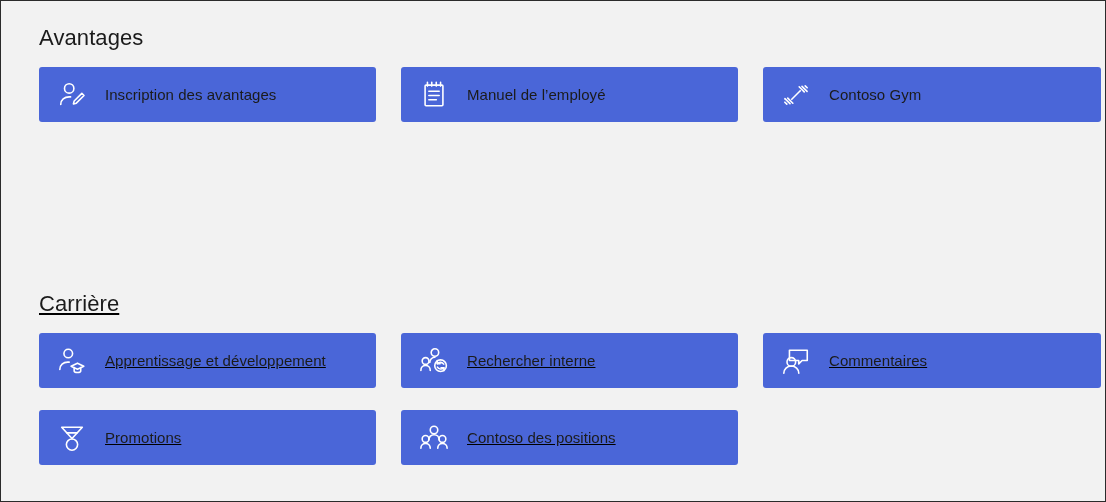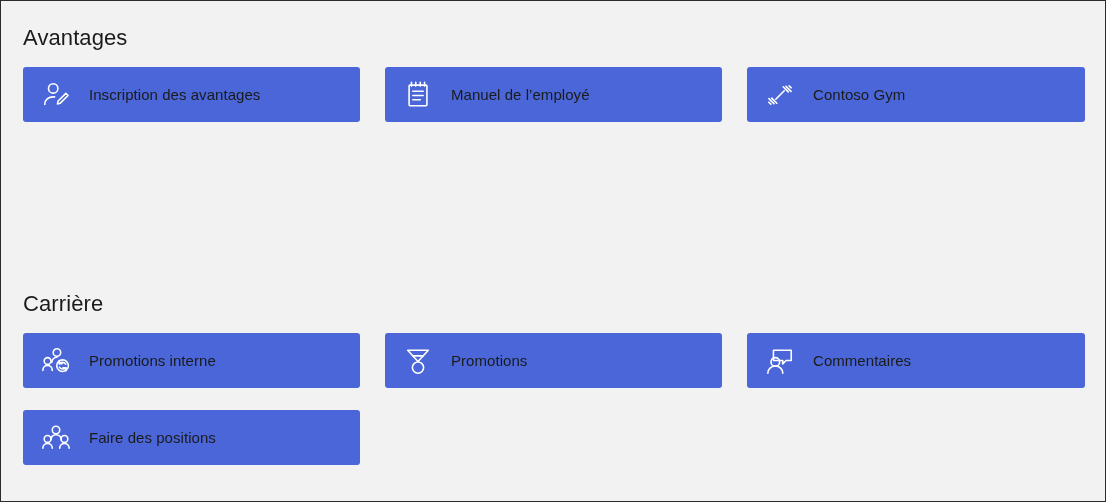--- a/index.html
+++ b/index.html
@@ -20,26 +20,26 @@
   .page {
     width: 1104px;
     height: 500px;
     background: #f2f2f2;
     padding: 0;
     position: relative;
   }
 
   .section {
     position: absolute;
-    left: 0;
+    left: 16px;
     width: 1020px;
   }
 
   #section-benefits { top: 0px; }
-  #section-career  { top: 266px; }
+  #section-career  { top: 266px; text-decoration: underline; }
 
   .section-title {
     font-size: 22px;
     line-height: 26px;
     color: #1b1b1b;
     font-weight: 400;
     margin-left: 22px;
     padding-top: 24px;
     letter-spacing: 0.1px;
   }
@@ -140,69 +140,80 @@
 
 
 
     </div>
   </div>
 
   <div class="section" id="section-career">
     <div class="section-title">Carrière</div>
     <div class="tile-grid">
 
+      <div class="tile">
+        <span class="tile-icon">
+          <svg viewBox="0 0 32 32" fill="none" stroke="#ffffff" stroke-width="1.7" stroke-linecap="round" stroke-linejoin="round">
+            <circle cx="12" cy="8" r="4.6"></circle>
+            <path d="M3 25c0-4.6 3.7-7.8 8.4-7.8h1.6"></path>
+            <path d="M15 21.5l6.8-3.2 6.8 3.2-6.8 3.2z"></path>
+            <path d="M18.3 23v3.6c0 .9 1.6 1.7 3.5 1.7s3.5-.8 3.5-1.7V23"></path>
+          </svg>
+        </span>
+        <span class="tile-label">Apprentissage et développement</span>
+      </div>
 
       <div class="tile">
         <span class="tile-icon">
           <svg viewBox="0 0 32 32" fill="none" stroke="#ffffff" stroke-width="1.7" stroke-linecap="round" stroke-linejoin="round">
             <circle cx="17" cy="7" r="4"></circle>
             <path d="M11.5 17.5c0-3.2 2.4-5.5 5.5-5.5"></path>
             <circle cx="7" cy="16" r="3.6"></circle>
             <path d="M2 26c0-3 2.2-5.3 5-5.3s5 2.3 5 5.3"></path>
             <circle cx="23" cy="21" r="6.2"></circle>
             <path d="M19.6 18.8a4.3 4.3 0 0 1 6.8.6M26.4 23.2a4.3 4.3 0 0 1-6.8-.6"></path>
             <path d="M19.4 15.6v3.2h3.1M26.6 26.4v-3.2h-3.1"></path>
           </svg>
         </span>
-        <span class="tile-label">Promotions interne</span>
+        <span class="tile-label">Rechercher interne</span>
+      </div>
+
+      <div class="tile">
+        <span class="tile-icon">
+          <svg viewBox="0 0 32 32" fill="none" stroke="#ffffff" stroke-width="1.7" stroke-linecap="round" stroke-linejoin="round">
+            <path d="M9 4.5h19v11h-5.5l-3.6 3.6V15.5H9z"></path>
+            <circle cx="11" cy="17" r="4.6"></circle>
+            <path d="M3 29c0-4.5 3.6-7.6 8-7.6s8 3.1 8 7.6"></path>
+          </svg>
+        </span>
+        <span class="tile-label">Commentaires</span>
       </div>
 
       <div class="tile">
         <span class="tile-icon">
           <svg viewBox="0 0 32 32" fill="none" stroke="#ffffff" stroke-width="1.7" stroke-linecap="round" stroke-linejoin="round">
             <path d="M5 4.5h22l-11 12z"></path>
             <path d="M10.5 10.5h11"></path>
             <circle cx="16" cy="23" r="6"></circle>
           </svg>
         </span>
         <span class="tile-label">Promotions</span>
-      </div>
-
-      <div class="tile">
-        <span class="tile-icon">
-          <svg viewBox="0 0 32 32" fill="none" stroke="#ffffff" stroke-width="1.7" stroke-linecap="round" stroke-linejoin="round">
-            <path d="M9 4.5h19v11h-5.5l-3.6 3.6V15.5H9z"></path>
-            <circle cx="11" cy="17" r="4.6"></circle>
-            <path d="M3 29c0-4.5 3.6-7.6 8-7.6s8 3.1 8 7.6"></path>
-          </svg>
-        </span>
-        <span class="tile-label">Commentaires</span>
       </div>
 
       <div class="tile">
         <span class="tile-icon">
           <svg viewBox="0 0 32 32" fill="none" stroke="#ffffff" stroke-width="1.7" stroke-linecap="round" stroke-linejoin="round">
             <circle cx="16" cy="7.5" r="4"></circle>
             <path d="M10.5 18c0-3.2 2.4-5.5 5.5-5.5s5.5 2.3 5.5 5.5"></path>
             <circle cx="7" cy="17" r="3.6"></circle>
             <path d="M2 27c0-3 2.2-5.3 5-5.3s5 2.3 5 5.3"></path>
             <circle cx="25" cy="17" r="3.6"></circle>
             <path d="M20 27c0-3 2.2-5.3 5-5.3s5 2.3 5 5.3"></path>
           </svg>
         </span>
-        <span class="tile-label">Faire des positions</span>
+        <span class="tile-label">Contoso des positions</span>
       </div>
 
 
     </div>
   </div>
 
 </div>
 
 </body></html>

